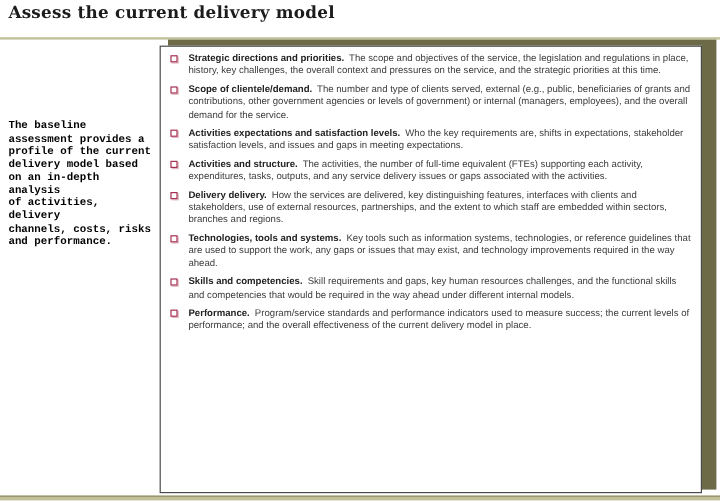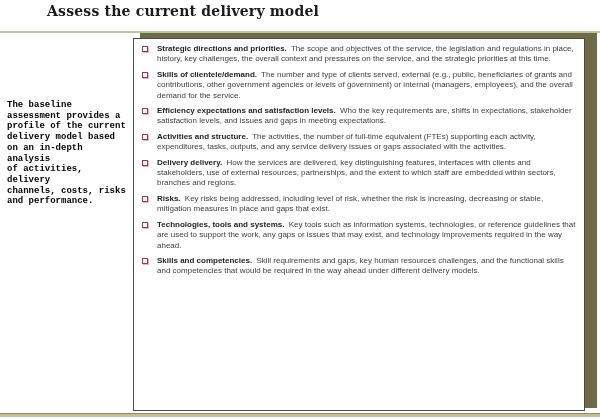--- a/index.html
+++ b/index.html
@@ -3,21 +3,21 @@
 <meta charset="utf-8">
 <style>
   html,body{margin:0;padding:0;}
   body{
     width:600px;height:419px;position:relative;background:#ffffff;
     font-family:"Liberation Sans", sans-serif;overflow:hidden;
   }
   .page-title{
     position:absolute;left:7px;top:3px;
     font-family:"DejaVu Serif", serif;font-size:14px;font-weight:600;
-    letter-spacing:.2px;color:#1c1c1c;white-space:nowrap;margin-left:40px;
+    letter-spacing:.2px;color:#1c1c1c;white-space:nowrap;
   }
   .top-rule{position:absolute;left:0;top:31px;width:600px;height:2px;background:#c2c09b;}
   .shadow-rect{position:absolute;left:140px;top:33px;width:457px;height:375px;background:#6c6a47;}
   .content-box{
     position:absolute;left:133px;top:38px;width:452px;height:373px;
     background:#ffffff;border:1px solid #4a4a4a;box-sizing:border-box;
     padding:5px 8px 3px 7px;overflow:hidden;
   }
   .sidebar-note{
     position:absolute;left:7px;top:100px;width:124px;
@@ -53,42 +53,42 @@
 and performance.</div>
 
 <div class="content-box">
   <ul class="items">
     <li>
       <span class="bullet"></span>
       <span class="item-text"><span class="lead">Strategic directions and priorities.</span> <span>The scope and objectives of the service, the legislation and regulations in place, history, key challenges, the overall context and pressures on the service, and the strategic priorities at this time.</span></span>
     </li>
     <li>
       <span class="bullet"></span>
-      <span class="item-text"><span class="lead">Skills of clientele/demand.</span> <span>The number and type of clients served, external (e.g., public, beneficiaries of grants and contributions, other government agencies or levels of government) or internal (managers, employees), and the overall demand for the service.</span></span>
+      <span class="item-text"><span class="lead">Scope of clientele/demand.</span> <span>The number and type of clients served, external (e.g., public, beneficiaries of grants and contributions, other government agencies or levels of government) or internal (managers, employees), and the overall demand for the service.</span></span>
     </li>
     <li>
       <span class="bullet"></span>
-      <span class="item-text"><span class="lead">Efficiency expectations and satisfaction levels.</span> <span>Who the key requirements are, shifts in expectations, stakeholder satisfaction levels, and issues and gaps in meeting expectations.</span></span>
+      <span class="item-text"><span class="lead">Activities expectations and satisfaction levels.</span> <span>Who the key requirements are, shifts in expectations, stakeholder satisfaction levels, and issues and gaps in meeting expectations.</span></span>
     </li>
     <li>
       <span class="bullet"></span>
       <span class="item-text"><span class="lead">Activities and structure.</span> <span>The activities, the number of full-time equivalent (FTEs) supporting each activity, expenditures, tasks, outputs, and any service delivery issues or gaps associated with the activities.</span></span>
     </li>
     <li>
       <span class="bullet"></span>
       <span class="item-text"><span class="lead">Delivery delivery.</span> <span>How the services are delivered, key distinguishing features, interfaces with clients and stakeholders, use of external resources, partnerships, and the extent to which staff are embedded within sectors, branches and regions.</span></span>
     </li>
     <li>
       <span class="bullet"></span>
-      <span class="item-text"><span class="lead">Risks.</span> <span>Key risks being addressed, including level of risk, whether the risk is increasing, decreasing or stable, mitigation measures in place and gaps that exist.</span></span>
-    </li>
-    <li>
-      <span class="bullet"></span>
       <span class="item-text"><span class="lead">Technologies, tools and systems.</span> <span>Key tools such as information systems, technologies, or reference guidelines that are used to support the work, any gaps or issues that may exist, and technology improvements required in the way ahead.</span></span>
     </li>
     <li>
       <span class="bullet"></span>
-      <span class="item-text"><span class="lead">Skills and competencies.</span> <span>Skill requirements and gaps, key human resources challenges, and the functional skills and competencies that would be required in the way ahead under different delivery models.</span></span>
+      <span class="item-text"><span class="lead">Skills and competencies.</span> <span>Skill requirements and gaps, key human resources challenges, and the functional skills and competencies that would be required in the way ahead under different internal models.</span></span>
+    </li>
+    <li>
+      <span class="bullet"></span>
+      <span class="item-text"><span class="lead">Performance.</span> <span>Program/service standards and performance indicators used to measure success; the current levels of performance; and the overall effectiveness of the current delivery model in place.</span></span>
     </li>
   </ul>
 </div>
 
 <div class="bottom-band"></div>
 
 </body></html>

